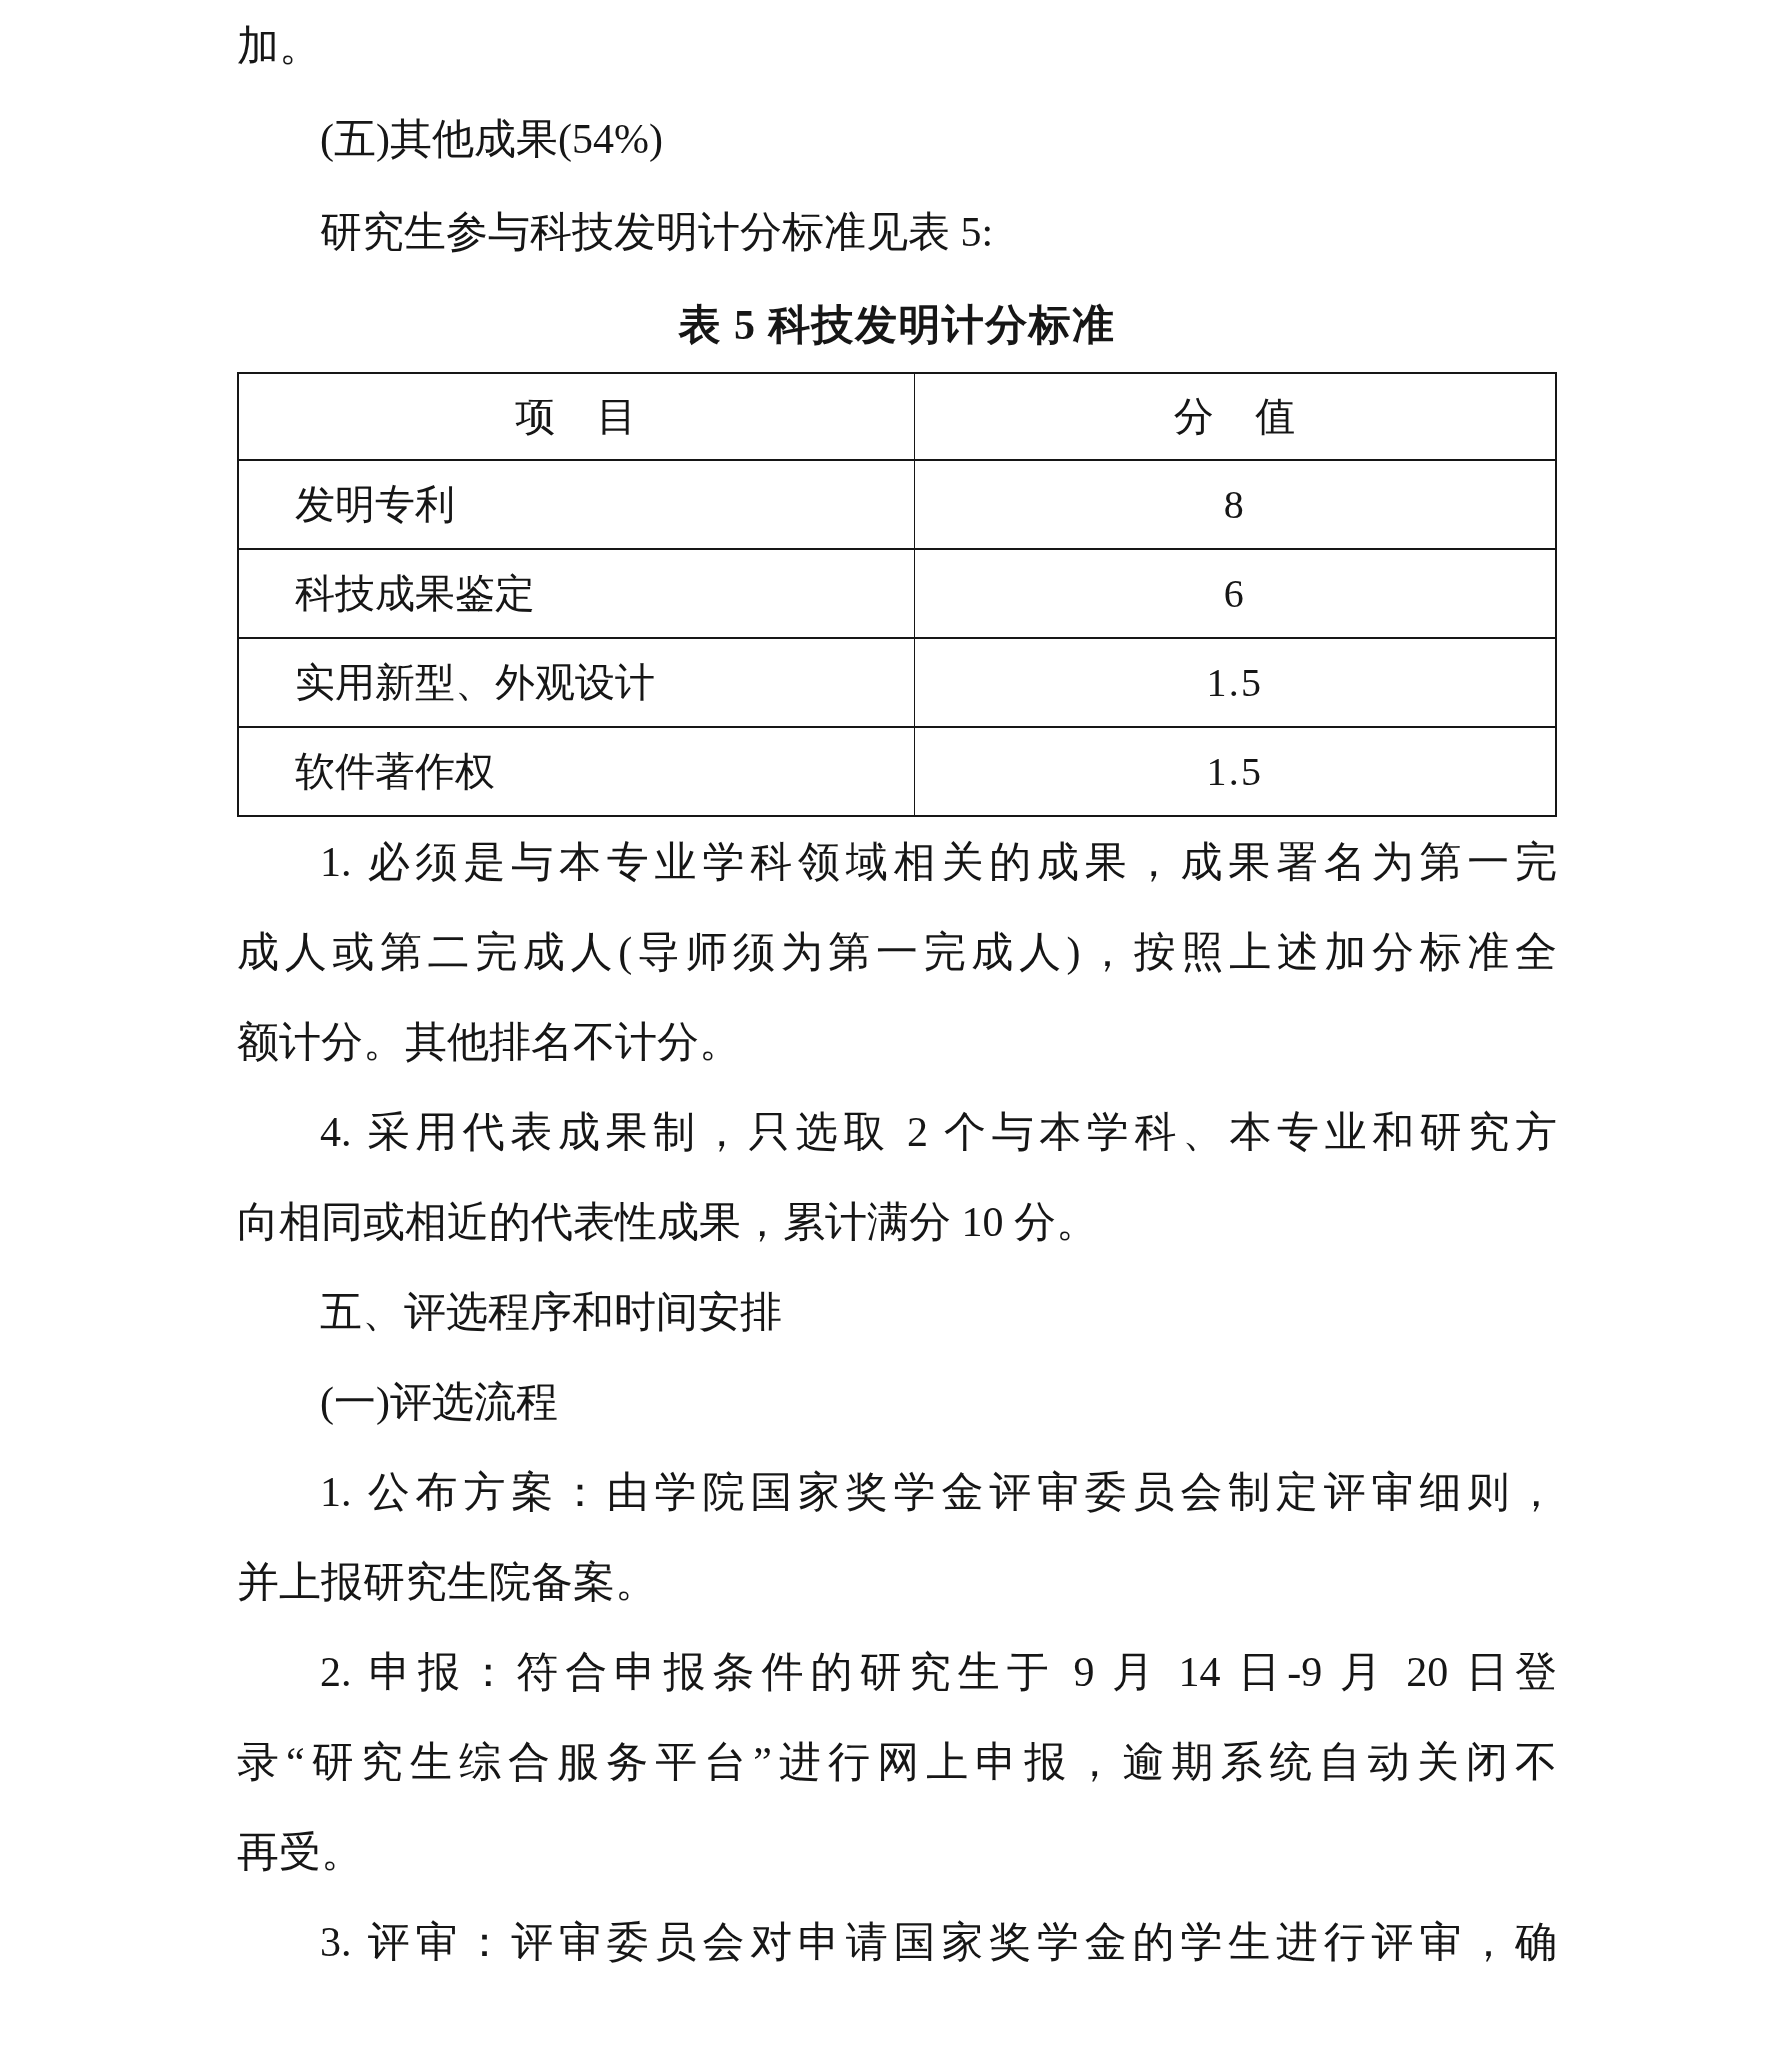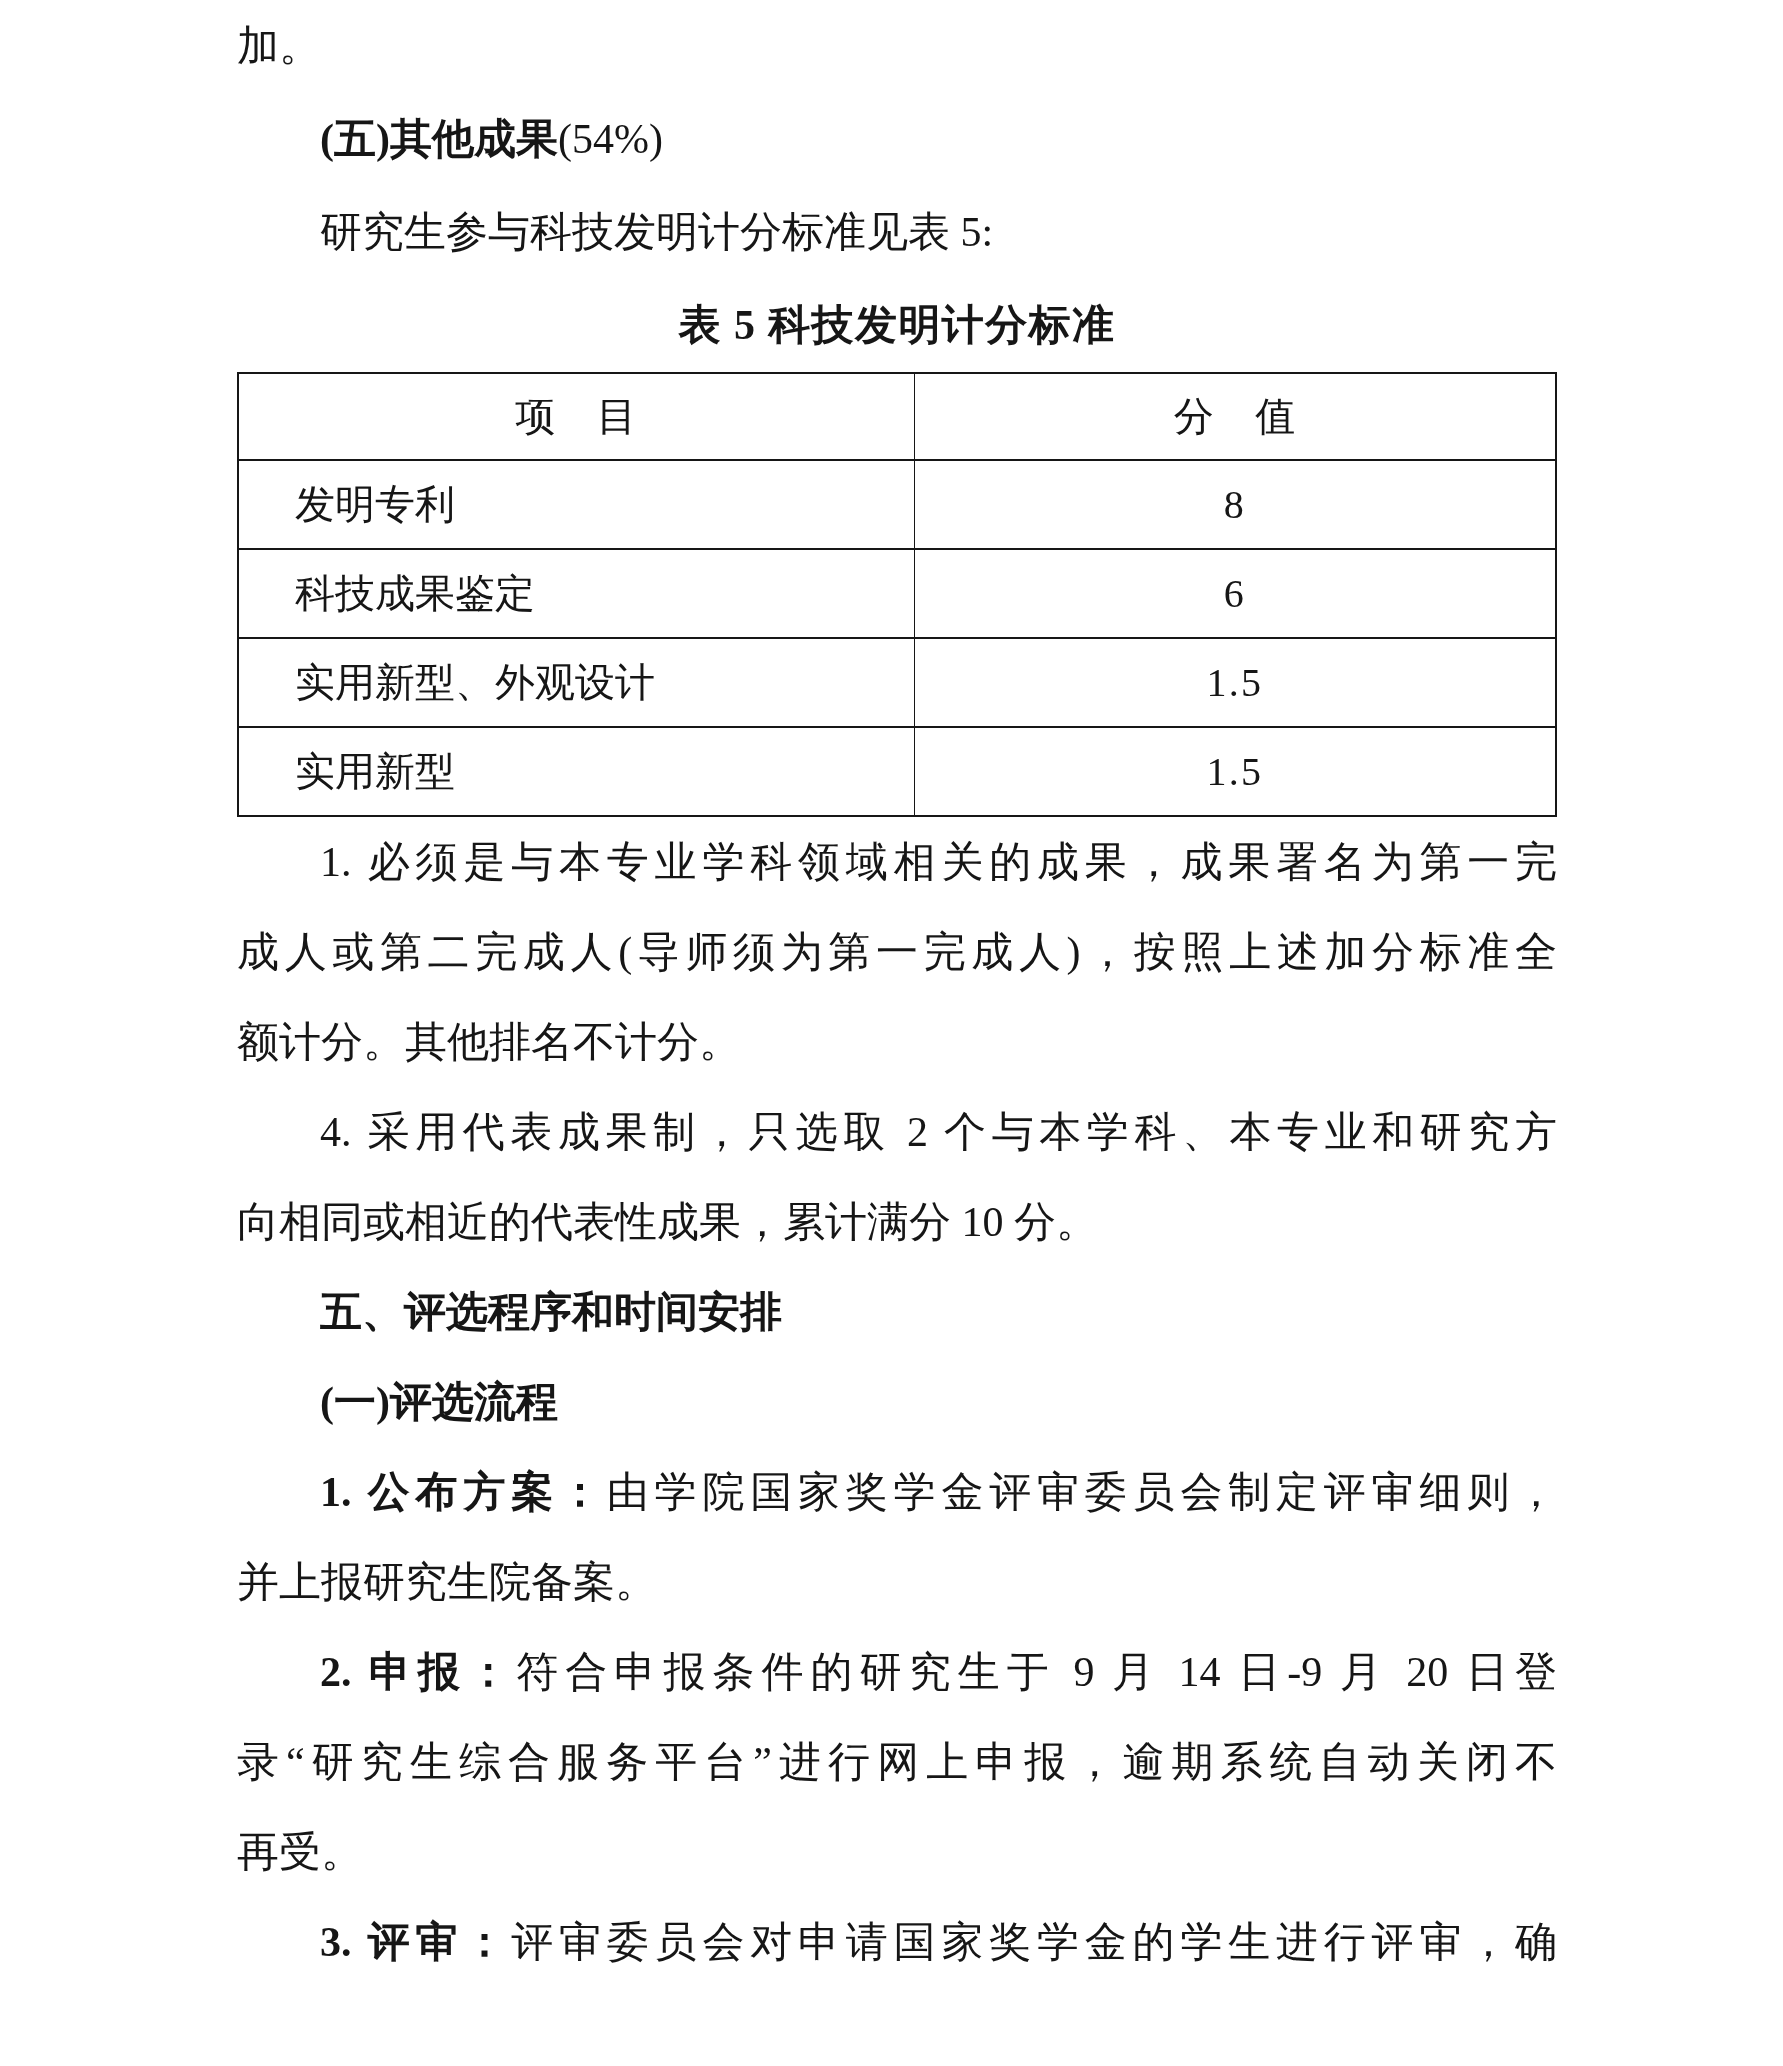--- a/index.html
+++ b/index.html
@@ -5,21 +5,21 @@
   html,body{margin:0;padding:0;background:#ffffff;}
   .page{
     width:1784px;height:2066px;background:#ffffff;color:#161616;
     font-family:"Liberation Serif","DejaVu Serif",serif;
     overflow:hidden;position:relative;
   }
   .content{padding:0 227px 0 237px;}
   .line-t{height:93px;line-height:93px;font-size:42px;white-space:nowrap;overflow:visible;}
   .line{height:90px;line-height:90px;font-size:42px;white-space:nowrap;overflow:visible;}
   .indent{padding-left:83px;}
-  .b{font-weight:bold;}
+  .b{font-weight:normal;}
   .caption{text-align:center;font-weight:bold;letter-spacing:1.4px;}
   .fill{white-space:normal;text-align:justify;text-align-last:justify;text-justify:inter-character;}
   table.score{
     width:1320px;border-collapse:collapse;table-layout:fixed;
     border:2.2px solid #161616;margin:0;
   }
   table.score th{
     height:83px;font-size:40px;font-weight:normal;text-align:center;
     border-bottom:2.9px solid #161616;vertical-align:middle;letter-spacing:0.7px;
   }
@@ -65,21 +65,21 @@
         </tr>
         <tr>
           <td class="item">科技成果鉴定</td>
           <td class="score-val vsep">6</td>
         </tr>
         <tr>
           <td class="item">实用新型、外观设计</td>
           <td class="score-val vsep">1.5</td>
         </tr>
         <tr>
-          <td class="item">实用新型</td>
+          <td class="item">软件著作权</td>
           <td class="score-val vsep">1.5</td>
         </tr>
       </tbody>
     </table>
 
 
     <div class="line indent fill">1. 必须是与本专业学科领域相关的成果，成果署名为第一完</div>
     <div class="line fill">成人或第二完成人(导师须为第一完成人)，按照上述加分标准全</div>
     <div class="line">额计分。其他排名不计分。</div>
 

